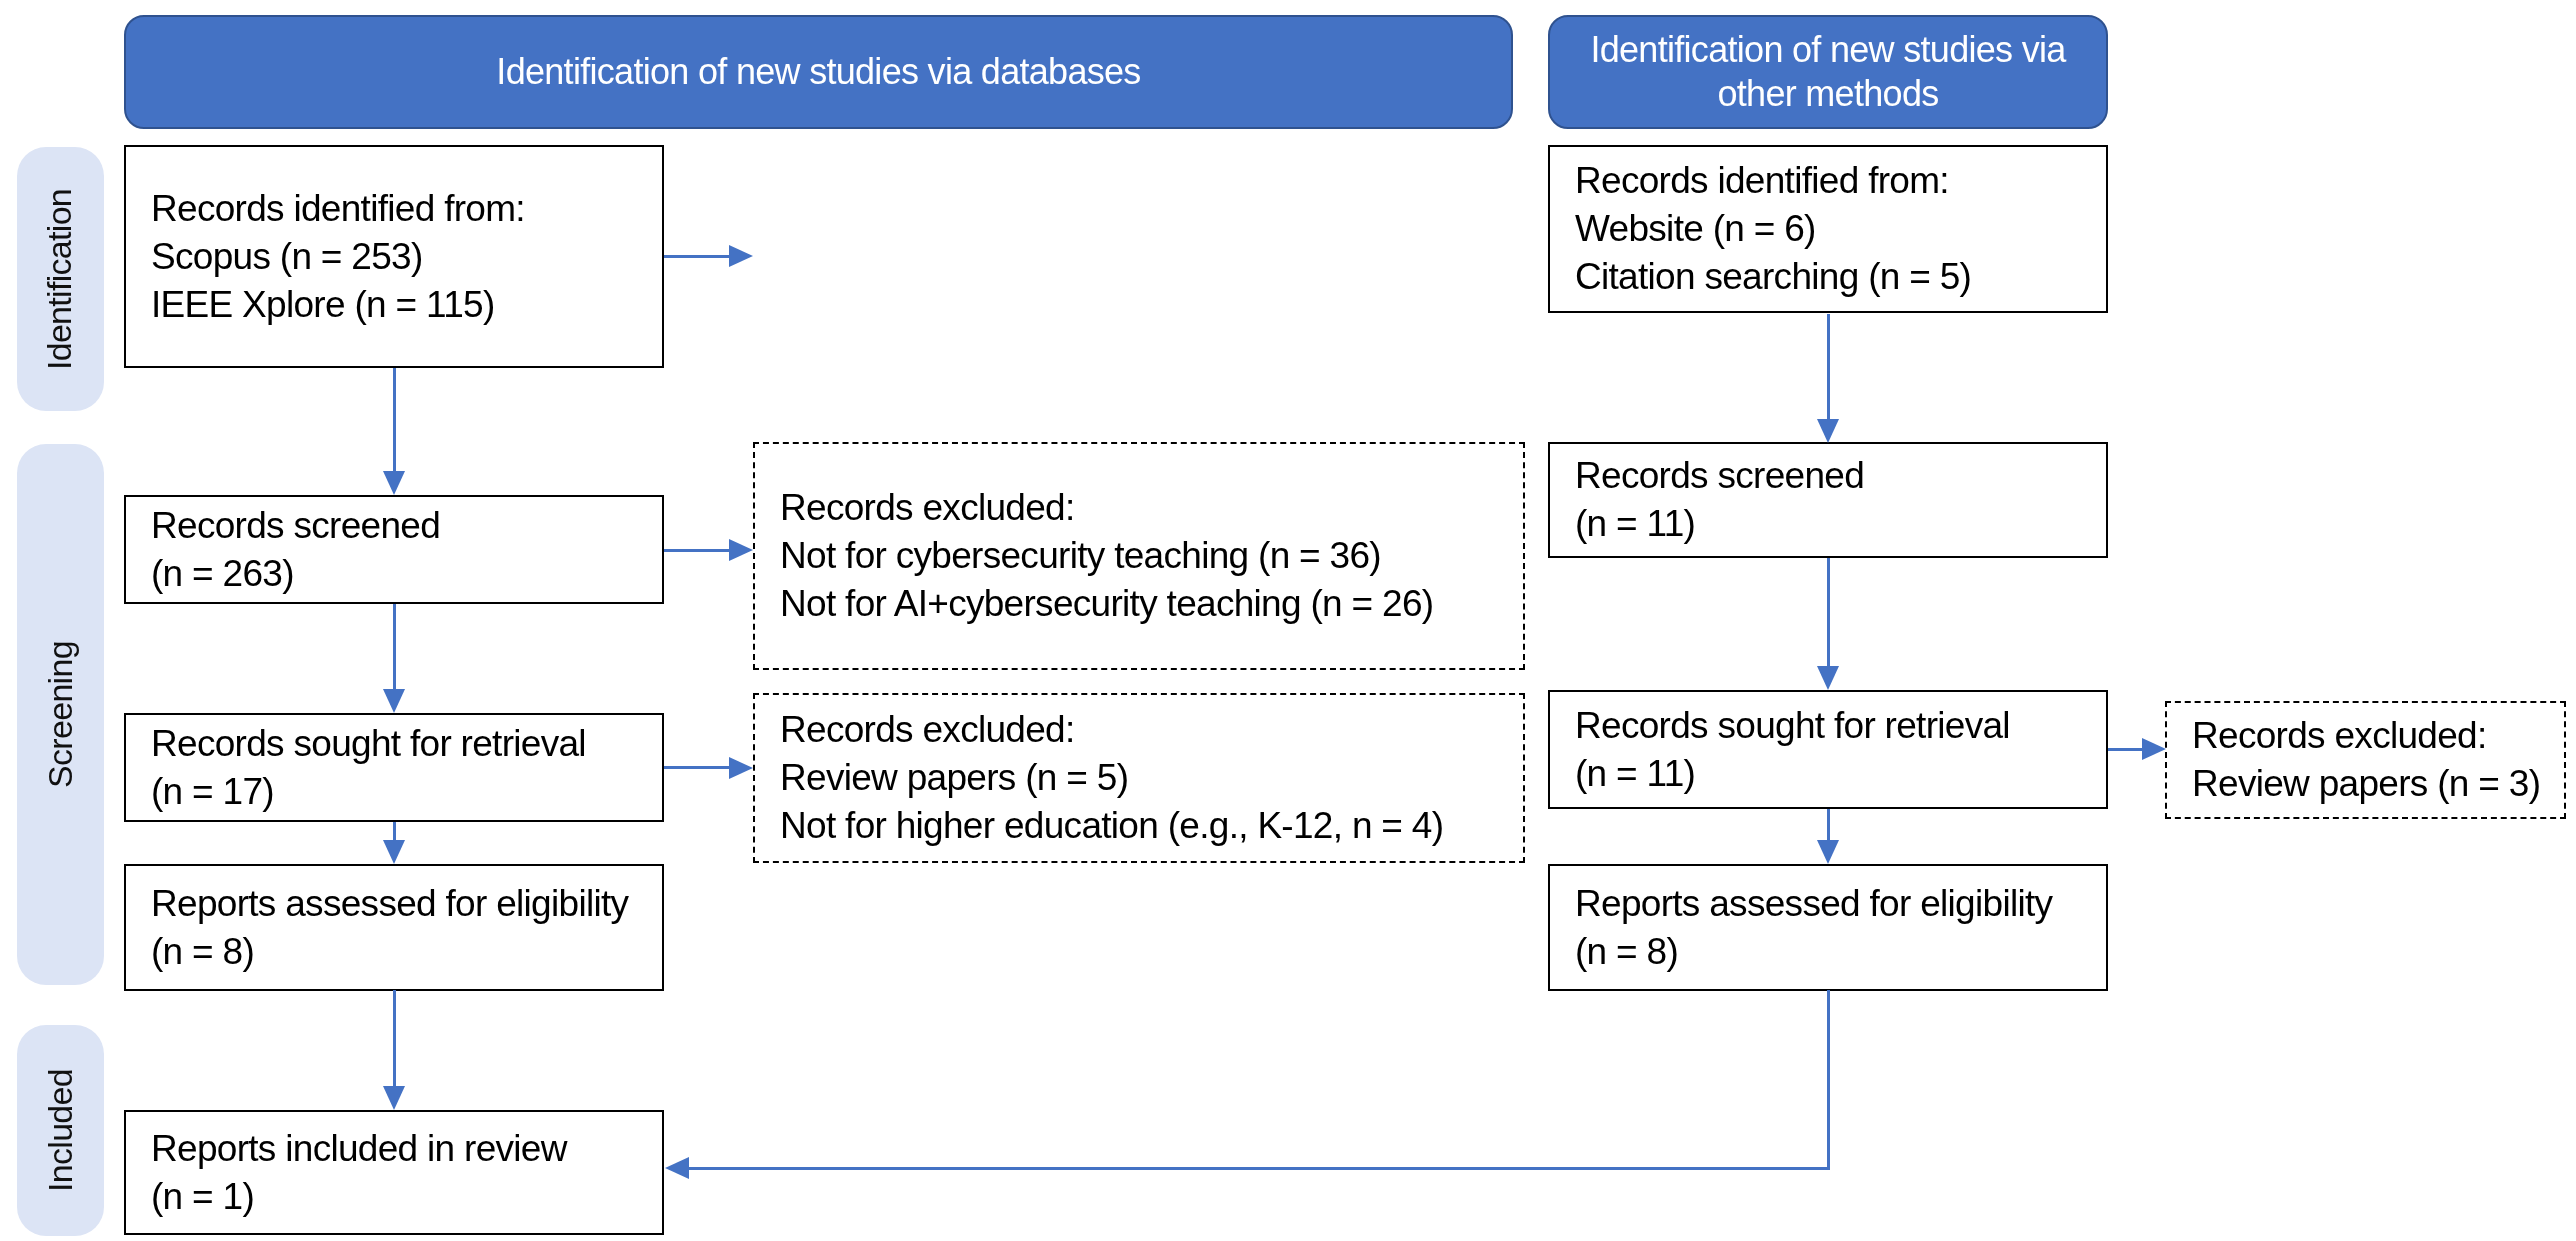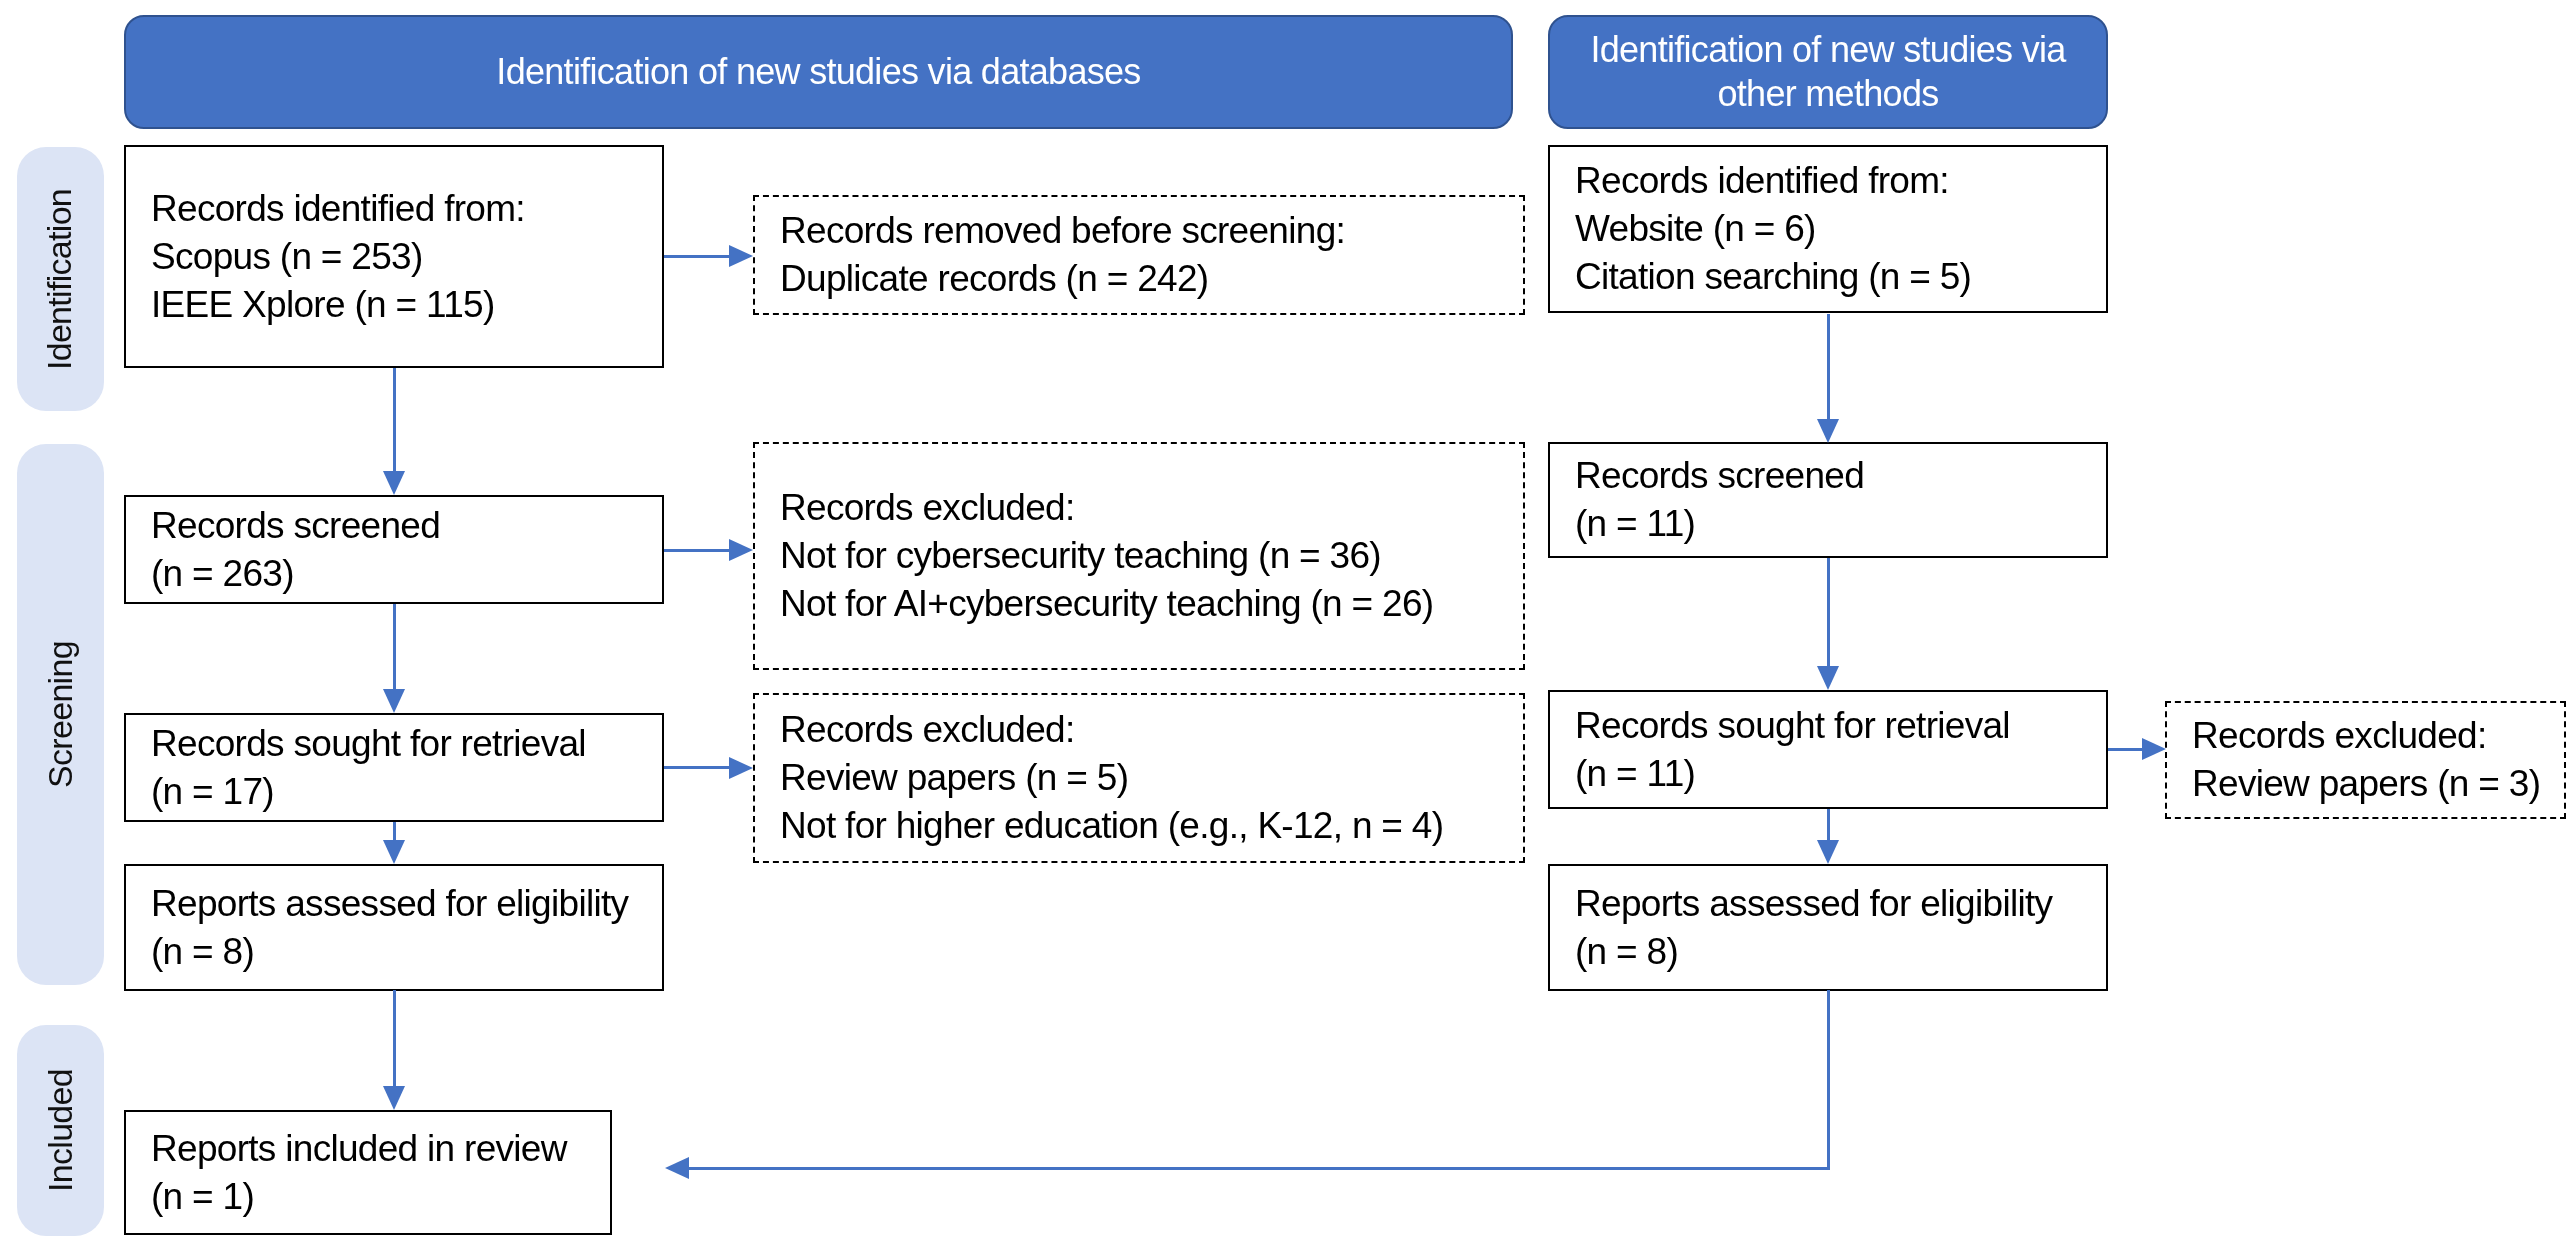--- a/index.html
+++ b/index.html
@@ -93,24 +93,20 @@
   <div class="stage" style="left:16.5px;top:1025px;width:87px;height:211px;">
     <span>Included</span>
   </div>
 
   <div class="box" style="left:124px;top:145px;width:540px;height:223px;">
     <div class="line">Records identified from:</div>
     <div class="line">Scopus (n = 253)</div>
     <div class="line">IEEE Xplore (n = 115)</div>
   </div>
 
-  <div class="box dashed" style="left:753px;top:195px;width:772px;height:120px;">
-    <div class="line">Records removed before screening:</div>
-    <div class="line">Duplicate records (n = 242)</div>
-  </div>
 
   <div class="box" style="left:124px;top:495px;width:540px;height:109px;">
     <div class="line">Records screened</div>
     <div class="line">(n = 263)</div>
   </div>
 
   <div class="box dashed" style="left:753px;top:442px;width:772px;height:228px;">
     <div class="line">Records excluded:</div>
     <div class="line">Not for cybersecurity teaching (n = 36)</div>
     <div class="line">Not for AI+cybersecurity teaching (n = 26)</div>
@@ -125,21 +121,21 @@
     <div class="line">Records excluded:</div>
     <div class="line">Review papers (n = 5)</div>
     <div class="line">Not for higher education (e.g., K-12, n = 4)</div>
   </div>
 
   <div class="box" style="left:124px;top:864px;width:540px;height:127px;">
     <div class="line">Reports assessed for eligibility</div>
     <div class="line">(n = 8)</div>
   </div>
 
-  <div class="box" style="left:124px;top:1110px;width:488px;height:125px;">
+  <div class="box" style="left:124px;top:1110px;width:540px;height:125px;">
     <div class="line">Reports included in review</div>
     <div class="line">(n = 1)</div>
   </div>
 
   <div class="box" style="left:1548px;top:145px;width:560px;height:168px;">
     <div class="line">Records identified from:</div>
     <div class="line">Website (n = 6)</div>
     <div class="line">Citation searching (n = 5)</div>
   </div>
 

